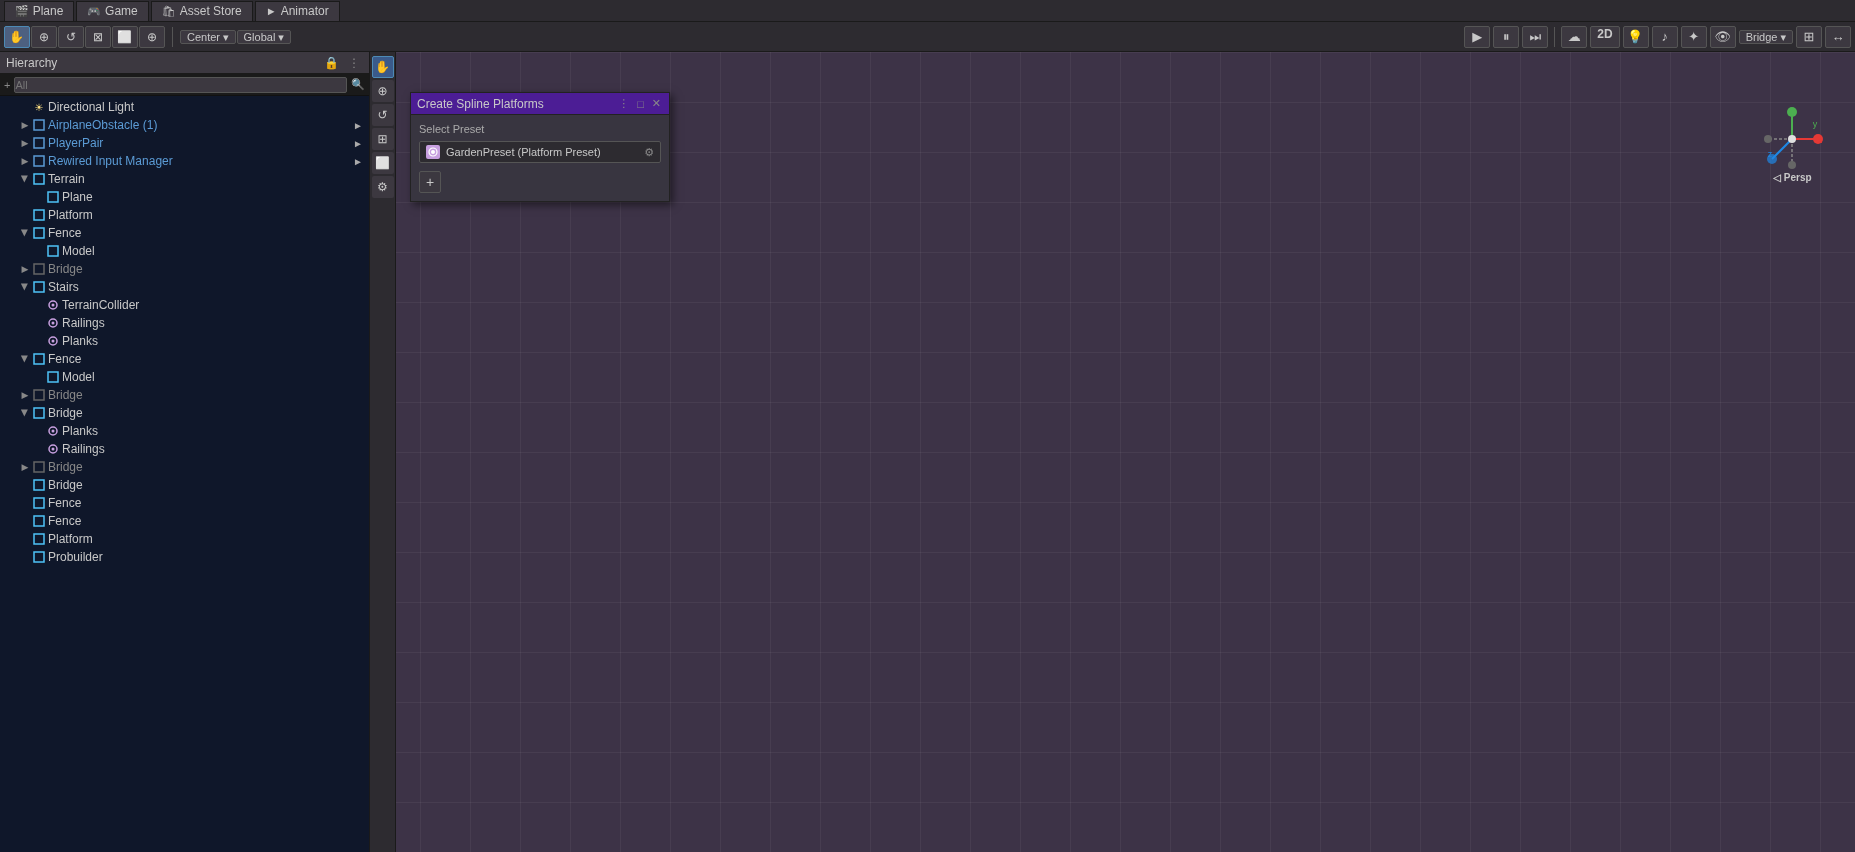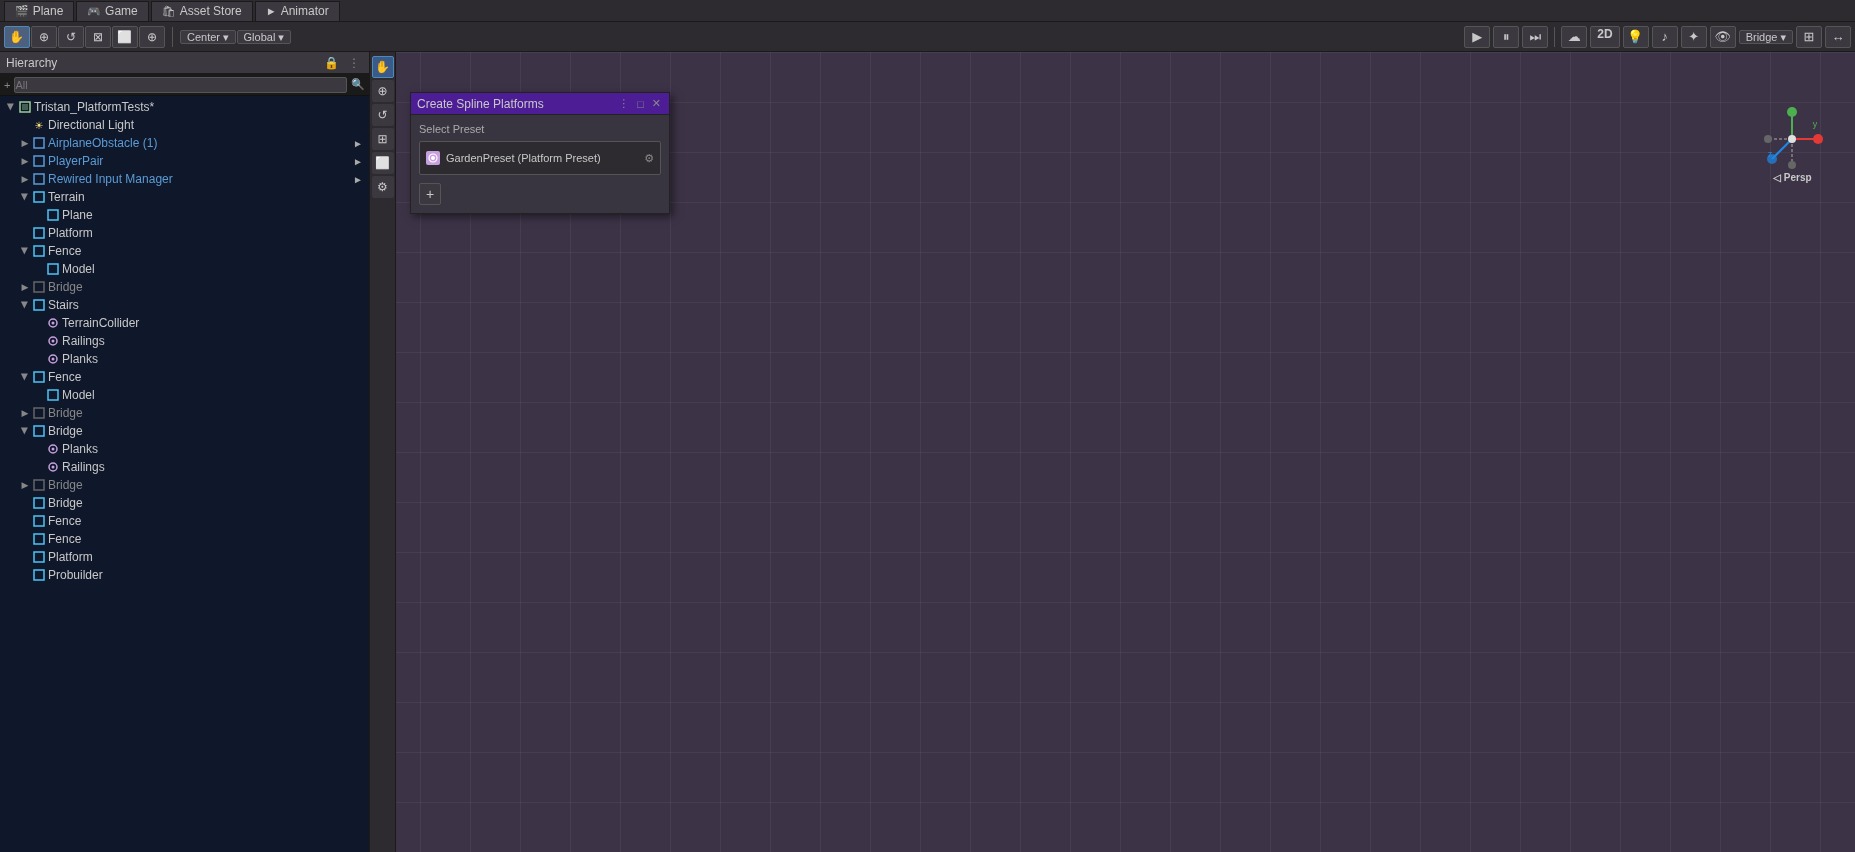--- a/index.html
+++ b/index.html
@@ -310,21 +310,21 @@
       font-size: 11px;
       color: #aaa;
       margin-bottom: 6px;
     }
     .dialog-preset-item {
       display: flex;
       align-items: center;
       background: #2d2b30;
       border: 1px solid #555;
       border-radius: 2px;
-      height: 34px;
+      height: 22px;
       padding: 0 6px;
       cursor: pointer;
       gap: 6px;
     }
     .preset-icon {
       width: 14px;
       height: 14px;
       background: #c8a0e0;
       border-radius: 2px;
       display: flex;
@@ -498,30 +498,20 @@
     </div>
 
     <div class="search-bar">
       <span class="search-btn">+</span>
       <input class="search-input" type="text" placeholder="All" style="">
       <span class="search-btn">🔍</span>
     </div>
 
     <div class="hierarchy-tree">
 
-      <div class="tree-item">
-        <div class="tree-arrow expanded">▶</div>
-        <div class="tree-icon">
-          <svg width="12" height="12" viewBox="0 0 12 12">
-              <rect x="1" y="1" width="10" height="10" fill="none" stroke="#9c9" stroke-width="1.5"></rect>
-              <rect x="3" y="3" width="6" height="6" fill="#9c9" opacity="0.4"></rect>
-            </svg>
-        </div>
-        <span class="tree-label">Tristan_PlatformTests*</span>
-      </div>
 
       <div class="tree-item indent1">
         <div class="tree-arrow empty">▶</div>
         <div class="tree-icon icon-light">☀</div>
         <span class="tree-label">Directional Light</span>
       </div>
 
       <div class="tree-item indent1">
         <div class="tree-arrow">▶</div>
         <div class="tree-icon icon-cube-blue">

